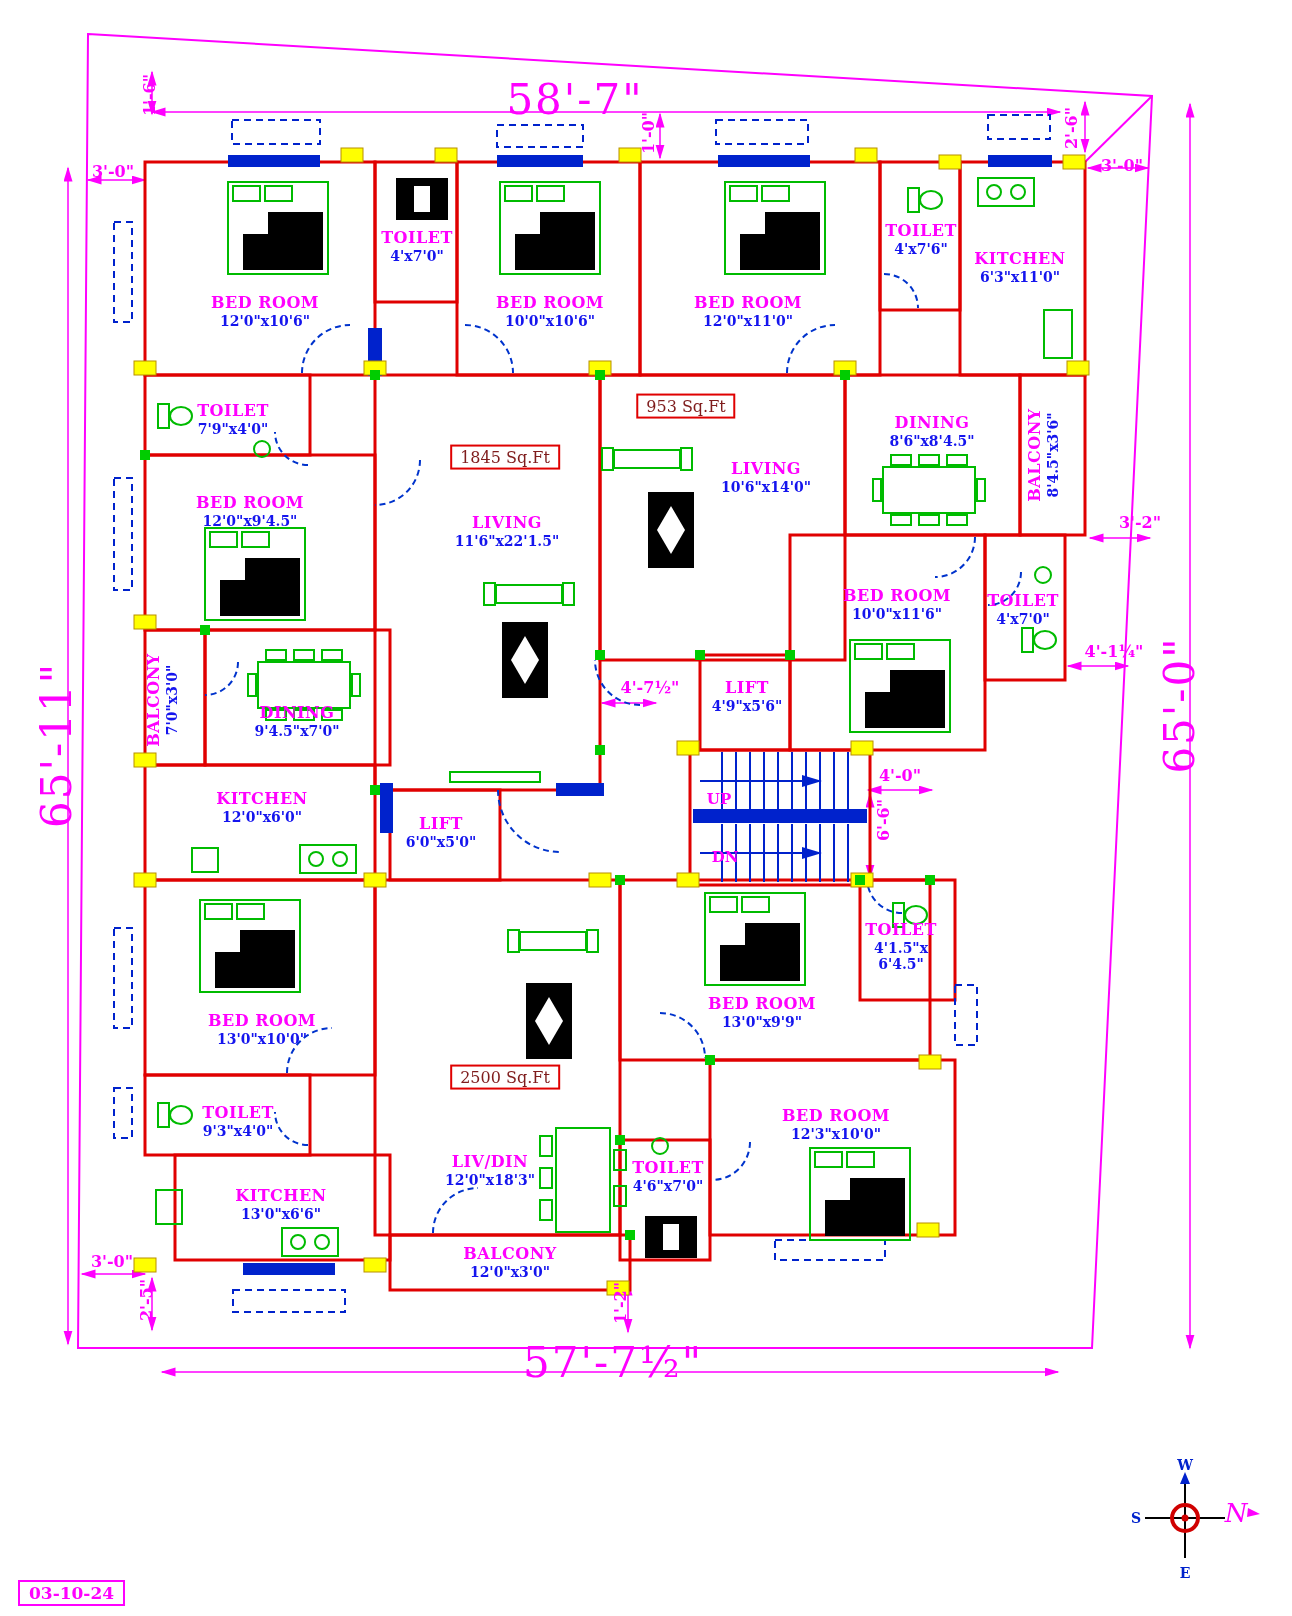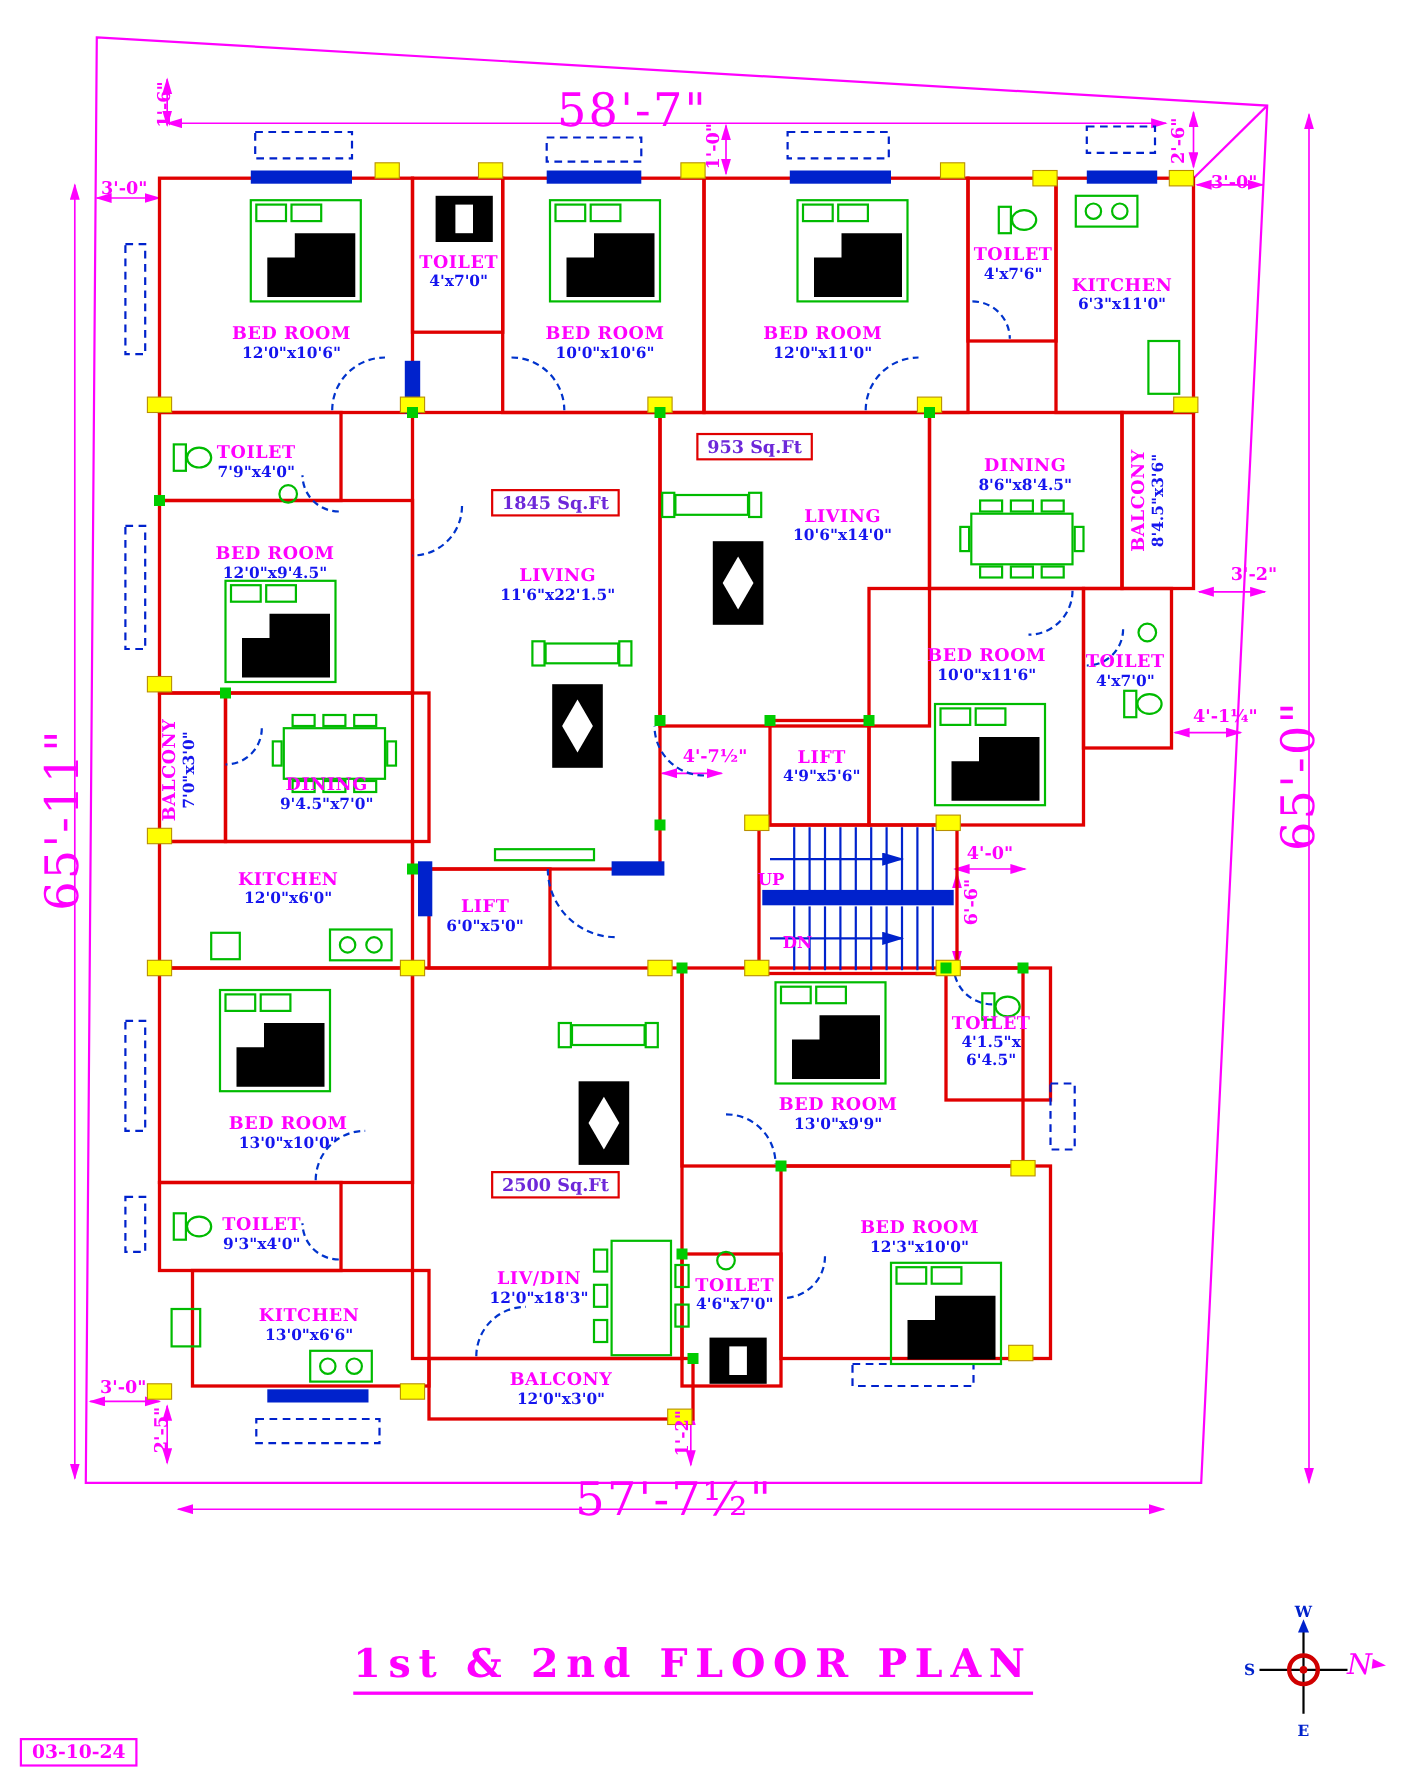--- a/index.html
+++ b/index.html
@@ -6,21 +6,21 @@
   .canvas{position:relative;width:1292px;height:1616px;background:#fff;overflow:hidden;
           font-family:"DejaVu Serif",serif;}
   svg{position:absolute;left:0;top:0;}
   .lbl{position:absolute;transform:translate(-50%,-50%);text-align:center;white-space:nowrap;line-height:1.18;}
   .lbl.rot{transform:translate(-50%,-50%) rotate(-90deg);}
   .rname{color:#FF00FF;font-weight:bold;font-size:16px;letter-spacing:.5px;}
   .rsize{color:#1515EE;font-weight:bold;font-size:14px;}
   .rsize.wrap{white-space:normal;width:78px;margin:0 auto;}
   .dim{color:#FF00FF;font-weight:bold;font-size:16px;}
   .bigdim{color:#FF00FF;font-size:42px;font-weight:normal;letter-spacing:2px;}
-  .areabox{border:2px solid #E00000;padding:1px 8px;color:#6d28d9;font-weight:bold;font-size:16px;background:#fff;}
+  .areabox{border:2px solid #E00000;padding:1px 8px;color:#7f1d1d;font-weight:normal;font-size:16px;background:#fff;}
   .updn{color:#FF00FF;font-weight:bold;font-size:15px;}
   .title{color:#FF00FF;font-size:36px;font-weight:bold;letter-spacing:7px;border-bottom:3px solid #FF00FF;padding-bottom:4px;}
   .datebox{position:absolute;left:18px;top:1580px;border:2px solid #FF00FF;color:#FF00FF;
            font-weight:bold;font-size:17px;padding:1px 9px;}
 </style>
 </head>
 <body>
 
 <div class="canvas">
 
@@ -436,21 +436,18 @@
     </div>
 <div class="lbl" style="left:668px;top:1177px">
   <div class="rname">TOILET</div>
   <div class="rsize">4'6"x7'0"</div>
     </div>
 <div class="lbl" style="left:510px;top:1263px">
   <div class="rname">BALCONY</div>
   <div class="rsize">12'0"x3'0"</div>
     </div>
 
-<div class="lbl updn" style="left:701px;top:800px">UP</div>
+<div class="lbl updn" style="left:719px;top:800px">UP</div>
 <div class="lbl updn" style="left:725px;top:858px">DN</div>
 
-<div class="lbl" style="left:630px;top:1513px">
-  <span class="title">1st  &amp;  2nd  FLOOR  PLAN</span>
+<div class="datebox">03-10-24</div>
+
 </div>
-<div class="datebox">03-10-24</div>
-
-</div>
 
 </body></html>

